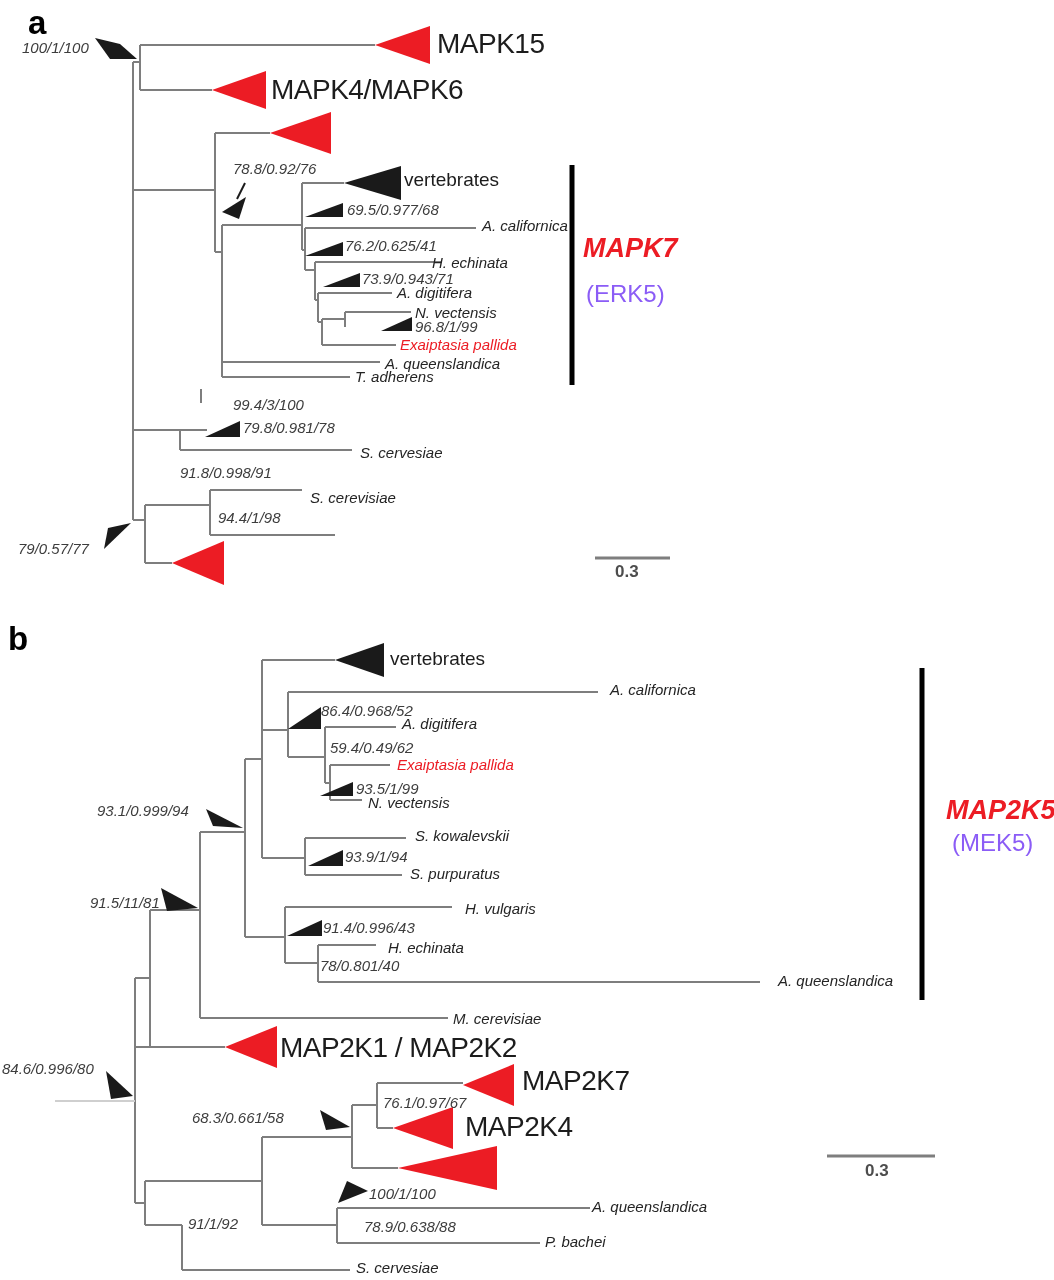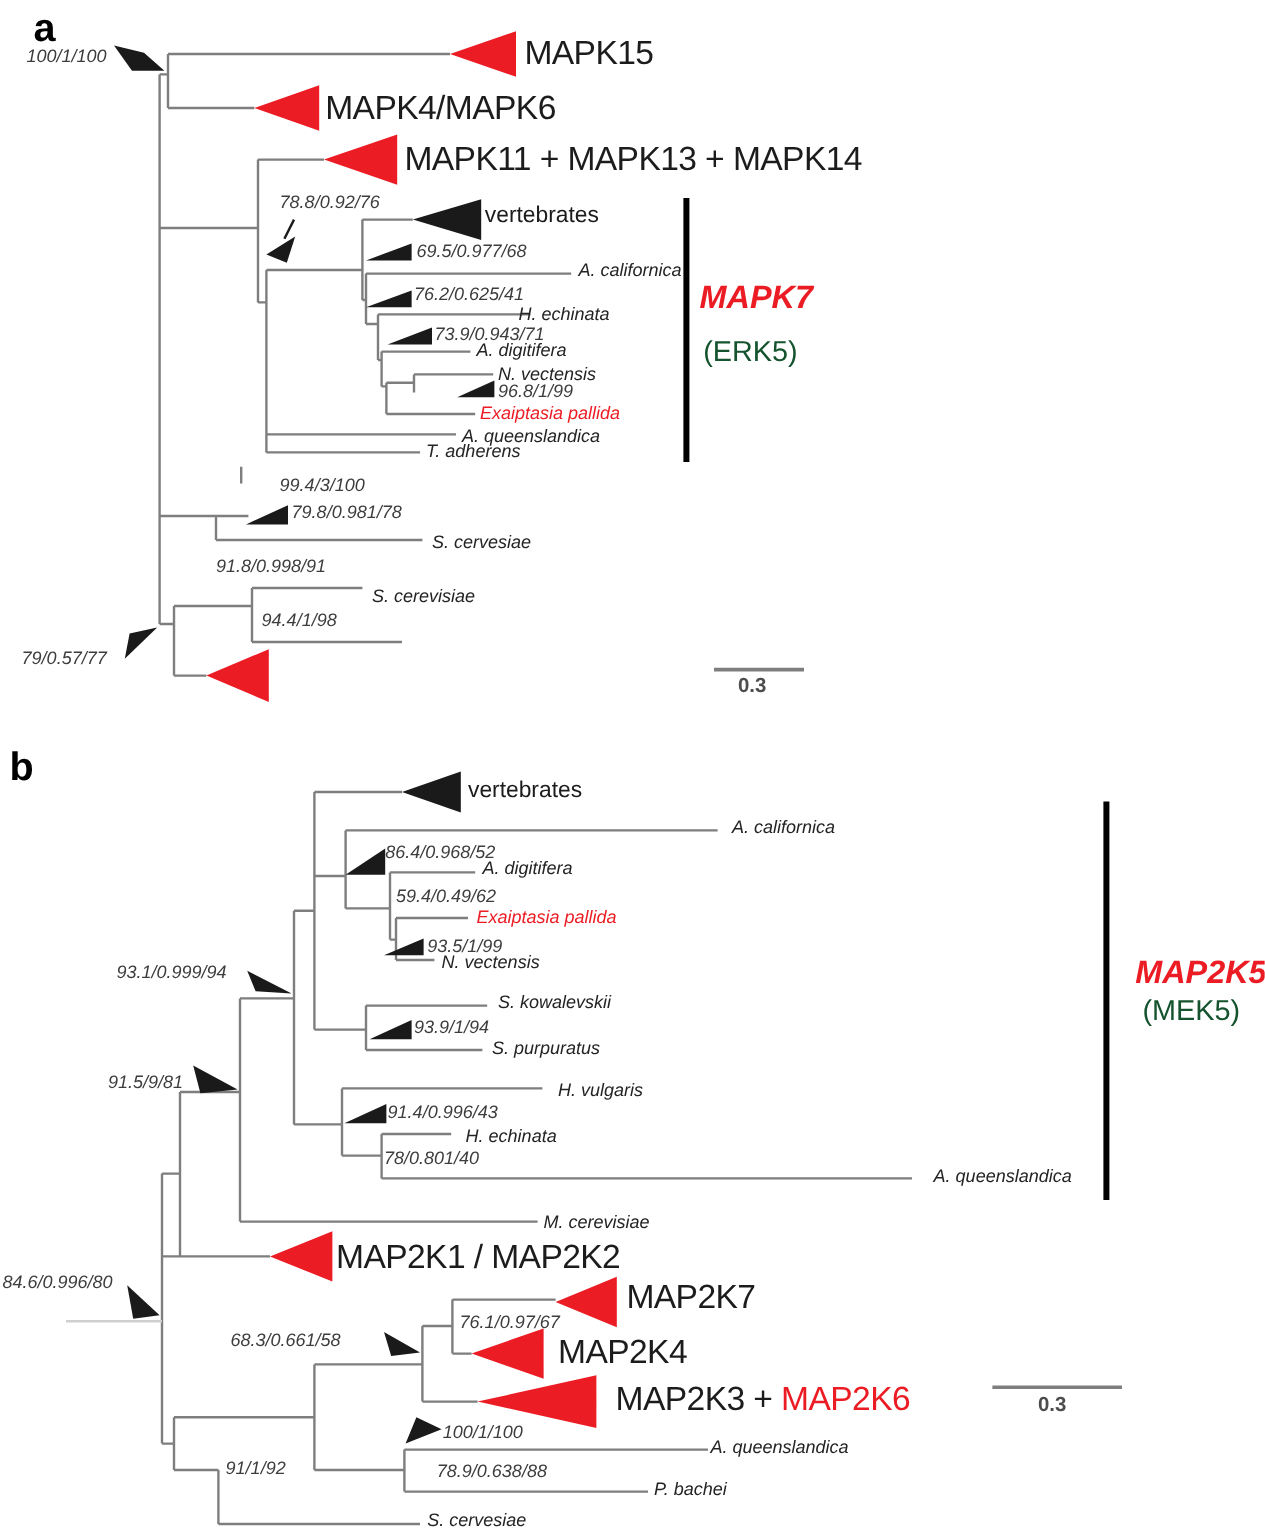--- a/index.html
+++ b/index.html
@@ -6,21 +6,21 @@
   .figure{position:relative;width:1054px;height:1280px;background:#ffffff;
           font-family:"Liberation Sans",sans-serif;overflow:hidden;}
   .figure svg{position:absolute;left:0;top:0;}
   .lbl{position:absolute;white-space:nowrap;line-height:1.05;}
   .panel-letter{font-size:33px;font-weight:bold;color:#000;}
   .clade{font-size:28px;color:#1c1c1c;letter-spacing:-0.5px;}
   .clade-sm{font-size:19px;color:#1c1c1c;}
   .taxon{font-size:15px;font-style:italic;color:#242424;}
   .sup{font-size:15px;font-style:italic;color:#3d3d3d;}
   .gene{font-size:27px;font-weight:bold;color:#ec1c24;font-style:italic;}
-  .alias{font-size:24px;color:#14532d;text-align:center;}
+  .alias{font-size:24px;color:#8b5cf6;text-align:center;}
   .scale{font-size:17px;font-weight:bold;color:#4d4d4d;}
   .red{color:#ec1c24;}
 </style>
 </head>
 <body>
 
 <div class="figure">
 
   <svg width="1054" height="1280" viewBox="0 0 1054 1280">
 
@@ -79,21 +79,20 @@
     </g>
 
     <path stroke="#000" stroke-width="5" d="M922,668V1000"></path>
     <path stroke="#7e7e7e" stroke-width="3" d="M827,1156H935"></path>
   </svg>
 
   <span class="lbl panel-letter" style="left:28px;top:6px">a</span>
   <span class="lbl sup" style="left:22px;top:40px">100/1/100</span>
   <span class="lbl clade" style="left:437px;top:29px">MAPK15</span>
   <span class="lbl clade" style="left:271px;top:75px">MAPK4/MAPK6</span>
-  <span class="lbl clade" style="left:337px;top:118px">MAPK11 + MAPK13 + MAPK14</span>
   <span class="lbl sup" style="left:233px;top:161px">78.8/0.92/76</span>
   <span class="lbl clade-sm" style="left:404px;top:170px">vertebrates</span>
   <span class="lbl sup" style="left:347px;top:202px">69.5/0.977/68</span>
   <span class="lbl taxon" style="left:482px;top:218px">A. californica</span>
   <span class="lbl sup" style="left:345px;top:238px">76.2/0.625/41</span>
   <span class="lbl taxon" style="left:432px;top:255px">H. echinata</span>
   <span class="lbl sup" style="left:362px;top:271px">73.9/0.943/71</span>
   <span class="lbl taxon" style="left:397px;top:285px">A. digitifera</span>
   <span class="lbl taxon" style="left:415px;top:305px">N. vectensis</span>
   <span class="lbl sup" style="left:415px;top:319px">96.8/1/99</span>
@@ -117,36 +116,35 @@
   <span class="lbl sup" style="left:321px;top:703px">86.4/0.968/52</span>
   <span class="lbl taxon" style="left:402px;top:716px">A. digitifera</span>
   <span class="lbl sup" style="left:330px;top:740px">59.4/0.49/62</span>
   <span class="lbl taxon red" style="left:397px;top:757px">Exaiptasia pallida</span>
   <span class="lbl sup" style="left:356px;top:781px">93.5/1/99</span>
   <span class="lbl taxon" style="left:368px;top:795px">N. vectensis</span>
   <span class="lbl taxon" style="left:415px;top:828px">S. kowalevskii</span>
   <span class="lbl sup" style="left:345px;top:849px">93.9/1/94</span>
   <span class="lbl taxon" style="left:410px;top:866px">S. purpuratus</span>
   <span class="lbl sup" style="left:97px;top:803px">93.1/0.999/94</span>
-  <span class="lbl sup" style="left:90px;top:895px">91.5/9/81</span>
+  <span class="lbl sup" style="left:90px;top:895px">91.5/11/81</span>
   <span class="lbl taxon" style="left:465px;top:901px">H. vulgaris</span>
   <span class="lbl sup" style="left:323px;top:920px">91.4/0.996/43</span>
   <span class="lbl taxon" style="left:388px;top:940px">H. echinata</span>
   <span class="lbl sup" style="left:320px;top:958px">78/0.801/40</span>
   <span class="lbl taxon" style="left:778px;top:973px">A. queenslandica</span>
   <span class="lbl gene" style="left:946px;top:796px">MAP2K5</span>
   <span class="lbl alias" style="left:952px;top:830px">(MEK5)</span>
   <span class="lbl taxon" style="left:453px;top:1011px">M. cerevisiae</span>
   <span class="lbl clade" style="left:280px;top:1033px">MAP2K1 / MAP2K2</span>
   <span class="lbl sup" style="left:2px;top:1061px">84.6/0.996/80</span>
   <span class="lbl clade" style="left:522px;top:1066px">MAP2K7</span>
   <span class="lbl sup" style="left:383px;top:1095px">76.1/0.97/67</span>
   <span class="lbl sup" style="left:192px;top:1110px">68.3/0.661/58</span>
   <span class="lbl clade" style="left:465px;top:1112px">MAP2K4</span>
-  <span class="lbl clade" style="left:513px;top:1151px"><span>MAP2K3 + </span><span class="red">MAP2K6</span></span>
   <span class="lbl sup" style="left:369px;top:1186px">100/1/100</span>
   <span class="lbl taxon" style="left:592px;top:1199px">A. queenslandica</span>
   <span class="lbl sup" style="left:364px;top:1219px">78.9/0.638/88</span>
   <span class="lbl taxon" style="left:545px;top:1234px">P. bachei</span>
   <span class="lbl sup" style="left:188px;top:1216px">91/1/92</span>
   <span class="lbl taxon" style="left:356px;top:1260px">S. cervesiae</span>
   <span class="lbl scale" style="left:865px;top:1162px">0.3</span>
 
 </div>
 

